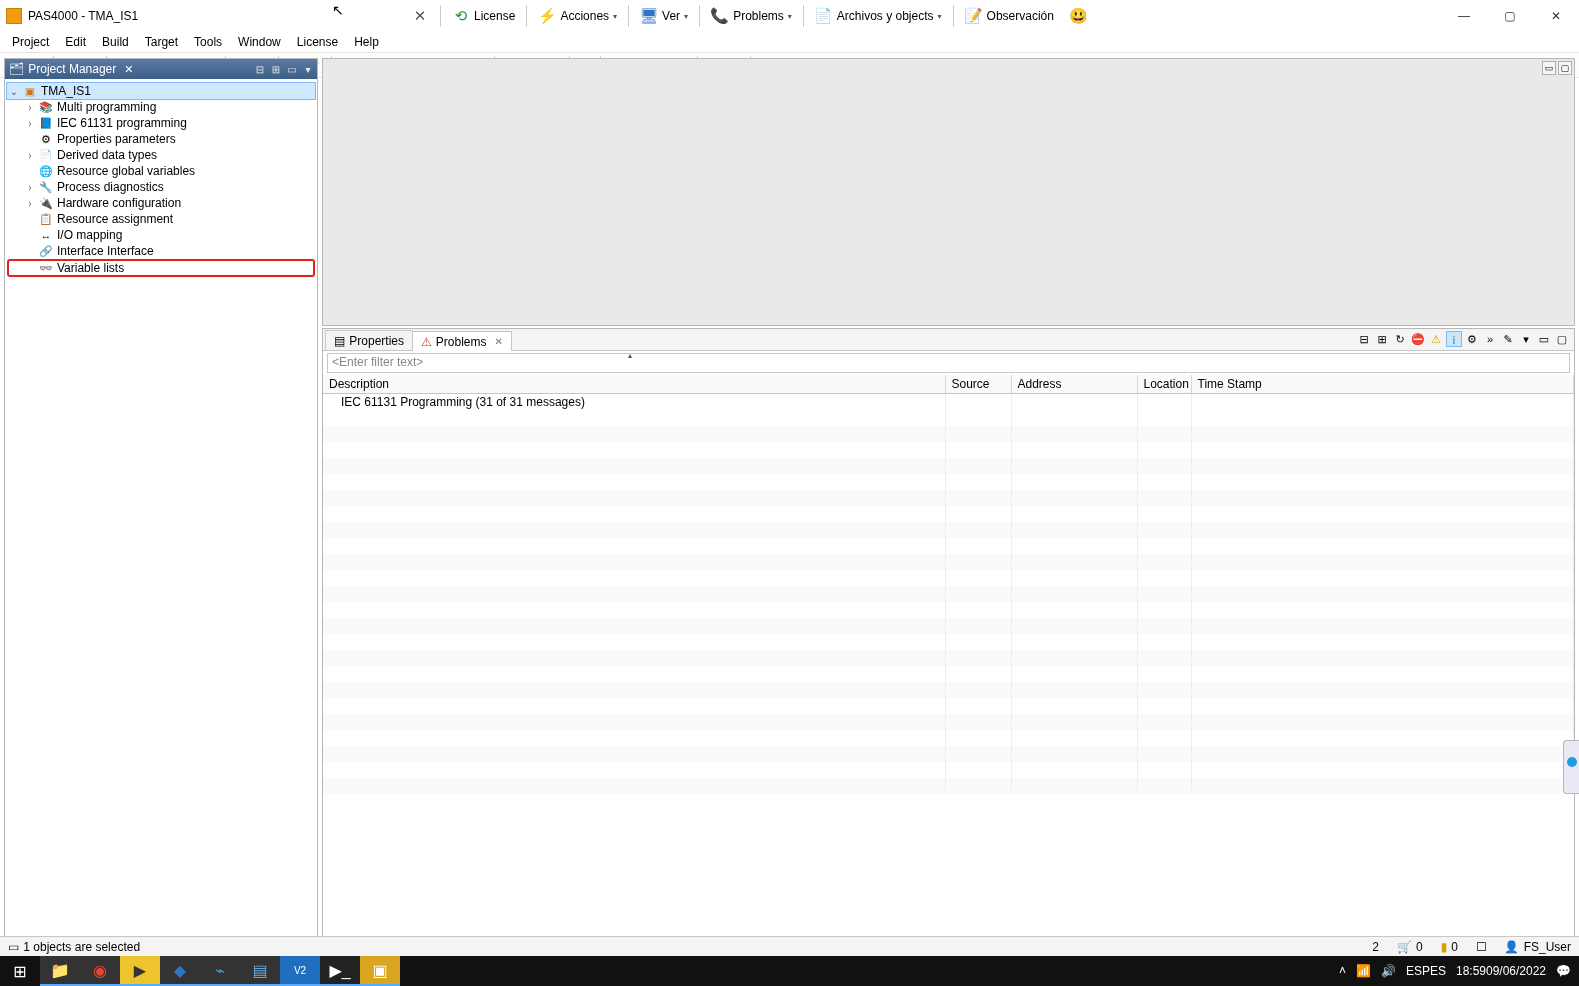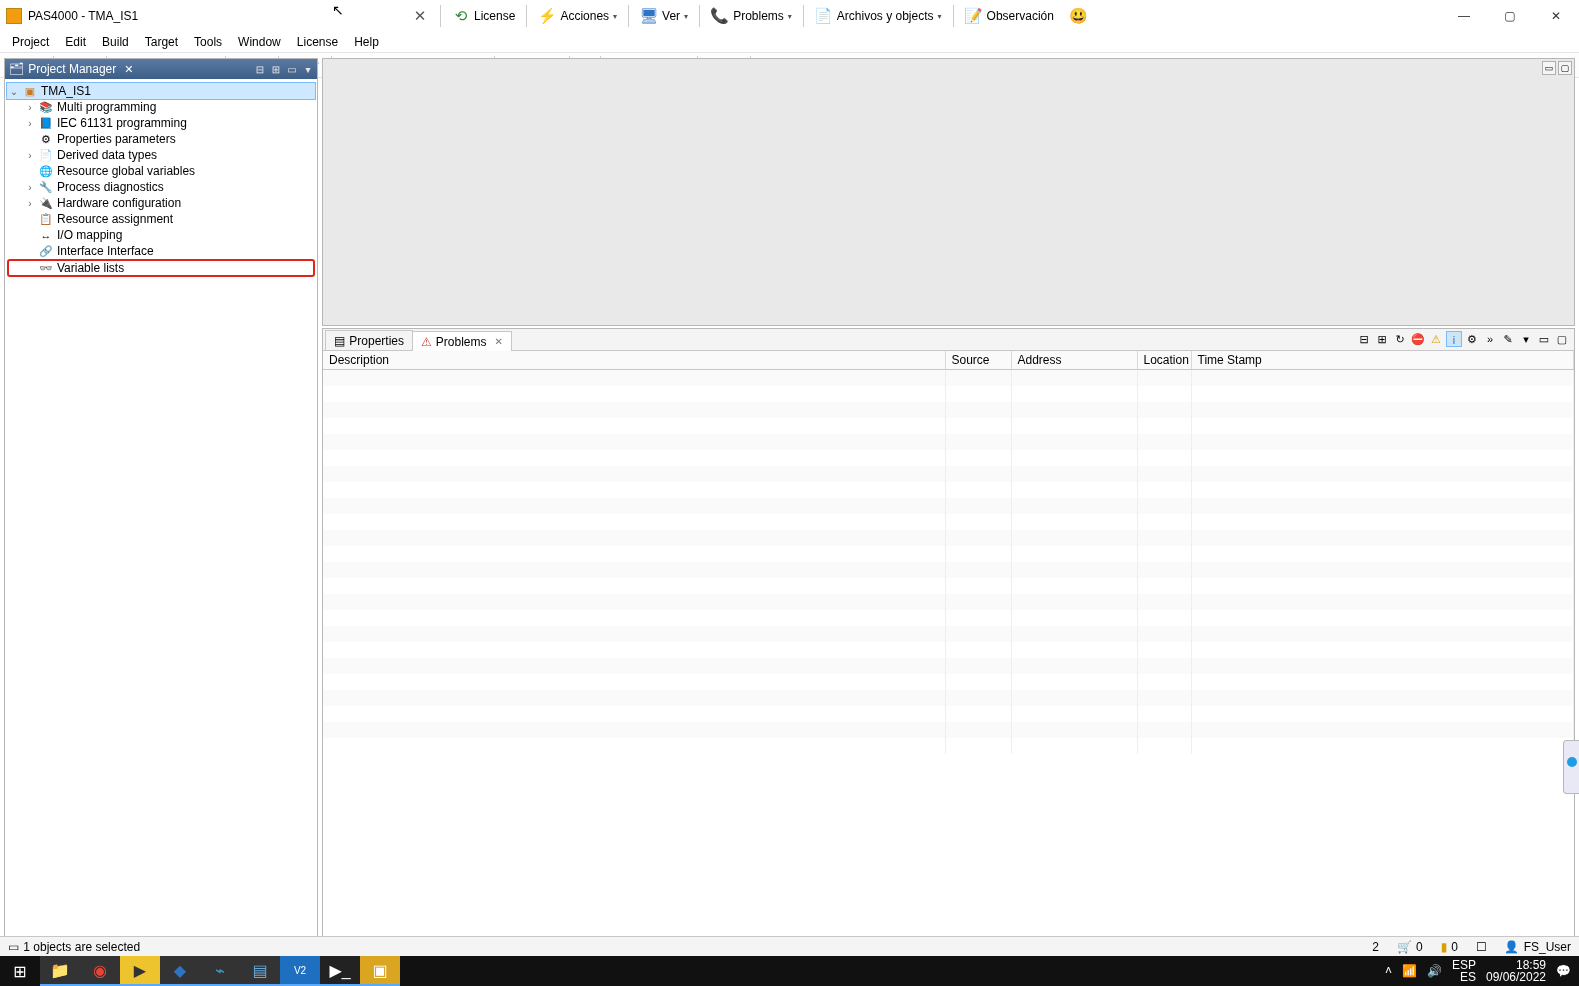--- a/index.html
+++ b/index.html
@@ -75,21 +75,21 @@
 
 .statusbar { position:absolute; left:0; right:0; bottom:30px; height:20px; border-top:1px solid #c7c7c7; background:#f4f4f4; display:flex; align-items:center; padding:0 8px; gap:18px; }
 .statusbar .spacer { flex:1; }
 .stat-item { display:flex; align-items:center; gap:4px; }
 
 
 .taskbar { position:absolute; left:0; right:0; bottom:0; height:30px; background:#111; display:flex; align-items:center; }
 .taskbar .tbtn { width:40px; height:30px; display:flex; align-items:center; justify-content:center; color:#fff; font-size:16px; }
 .taskbar .tbtn.on { background:#333; border-bottom:2px solid #56aaff; }
 .tray { margin-left:auto; display:flex; align-items:center; color:#fff; gap:10px; padding-right:8px; font-size:11px; }
-.tray .col { display:flex; flex-direction:column; align-items:flex-end; line-height:12px; }
+.tray .col { display:flex; flex-direction:row; align-items:flex-end; line-height:12px; }
 
 
 .side-team { position:absolute; right:0; top:740px; width:16px; height:54px; border:1px solid #b7b7b7; border-right:none; border-radius:4px 0 0 4px; background:#e9e9f5; }
 .side-team::after { content:""; position:absolute; top:16px; left:3px; width:10px; height:10px; border-radius:50%; background:#1e9de3; }
 
 
 .c-orange{color:#c97a1e;} .c-blue{color:#2e74c4;} .c-green{color:#2f8a3b;} .c-red{color:#c0392b;} .c-yellow{color:#d6a100;} .c-purple{color:#7a4ea0;}
 </style>
 </head>
 <body>
@@ -317,39 +317,50 @@
           <span class="c-yellow">⚠</span>
           <span class="active c-blue">ℹ</span>
           <span>⚙</span>
           <span>»</span>
           <span>✎</span>
           <span>▾</span>
           <span>▭</span>
           <span>▢</span>
         </div>
       </div>
+      <div class="bp-filter">
+        <span>&lt;Enter filter text&gt;</span>
+        <span class="sort-caret">▴</span>
+      </div>
       <div class="bp-grid">
         <table>
           <colgroup>
               <col style="width:622px">
               <col style="width:66px">
               <col style="width:126px">
               <col style="width:54px">
               <col>
             </colgroup>
           <thead>
               <tr>
             <th>Description</th>
             <th>Source</th>
             <th>Address</th>
             <th>Location</th>
             <th>Time Stamp</th>
           </tr>
             </thead>
           <tbody id="problems-body">
+              <tr class="datarow">
+                <td style="padding-left:18px">IEC 61131 Programming (31 of 31 messages)</td>
+                <td></td>
+                <td></td>
+                <td></td>
+                <td></td>
+              </tr>
               <tr>
                 <td></td>
                 <td></td>
                 <td></td>
                 <td></td>
                 <td></td>
               </tr>
               <tr>
                 <td></td>
                 <td></td>

